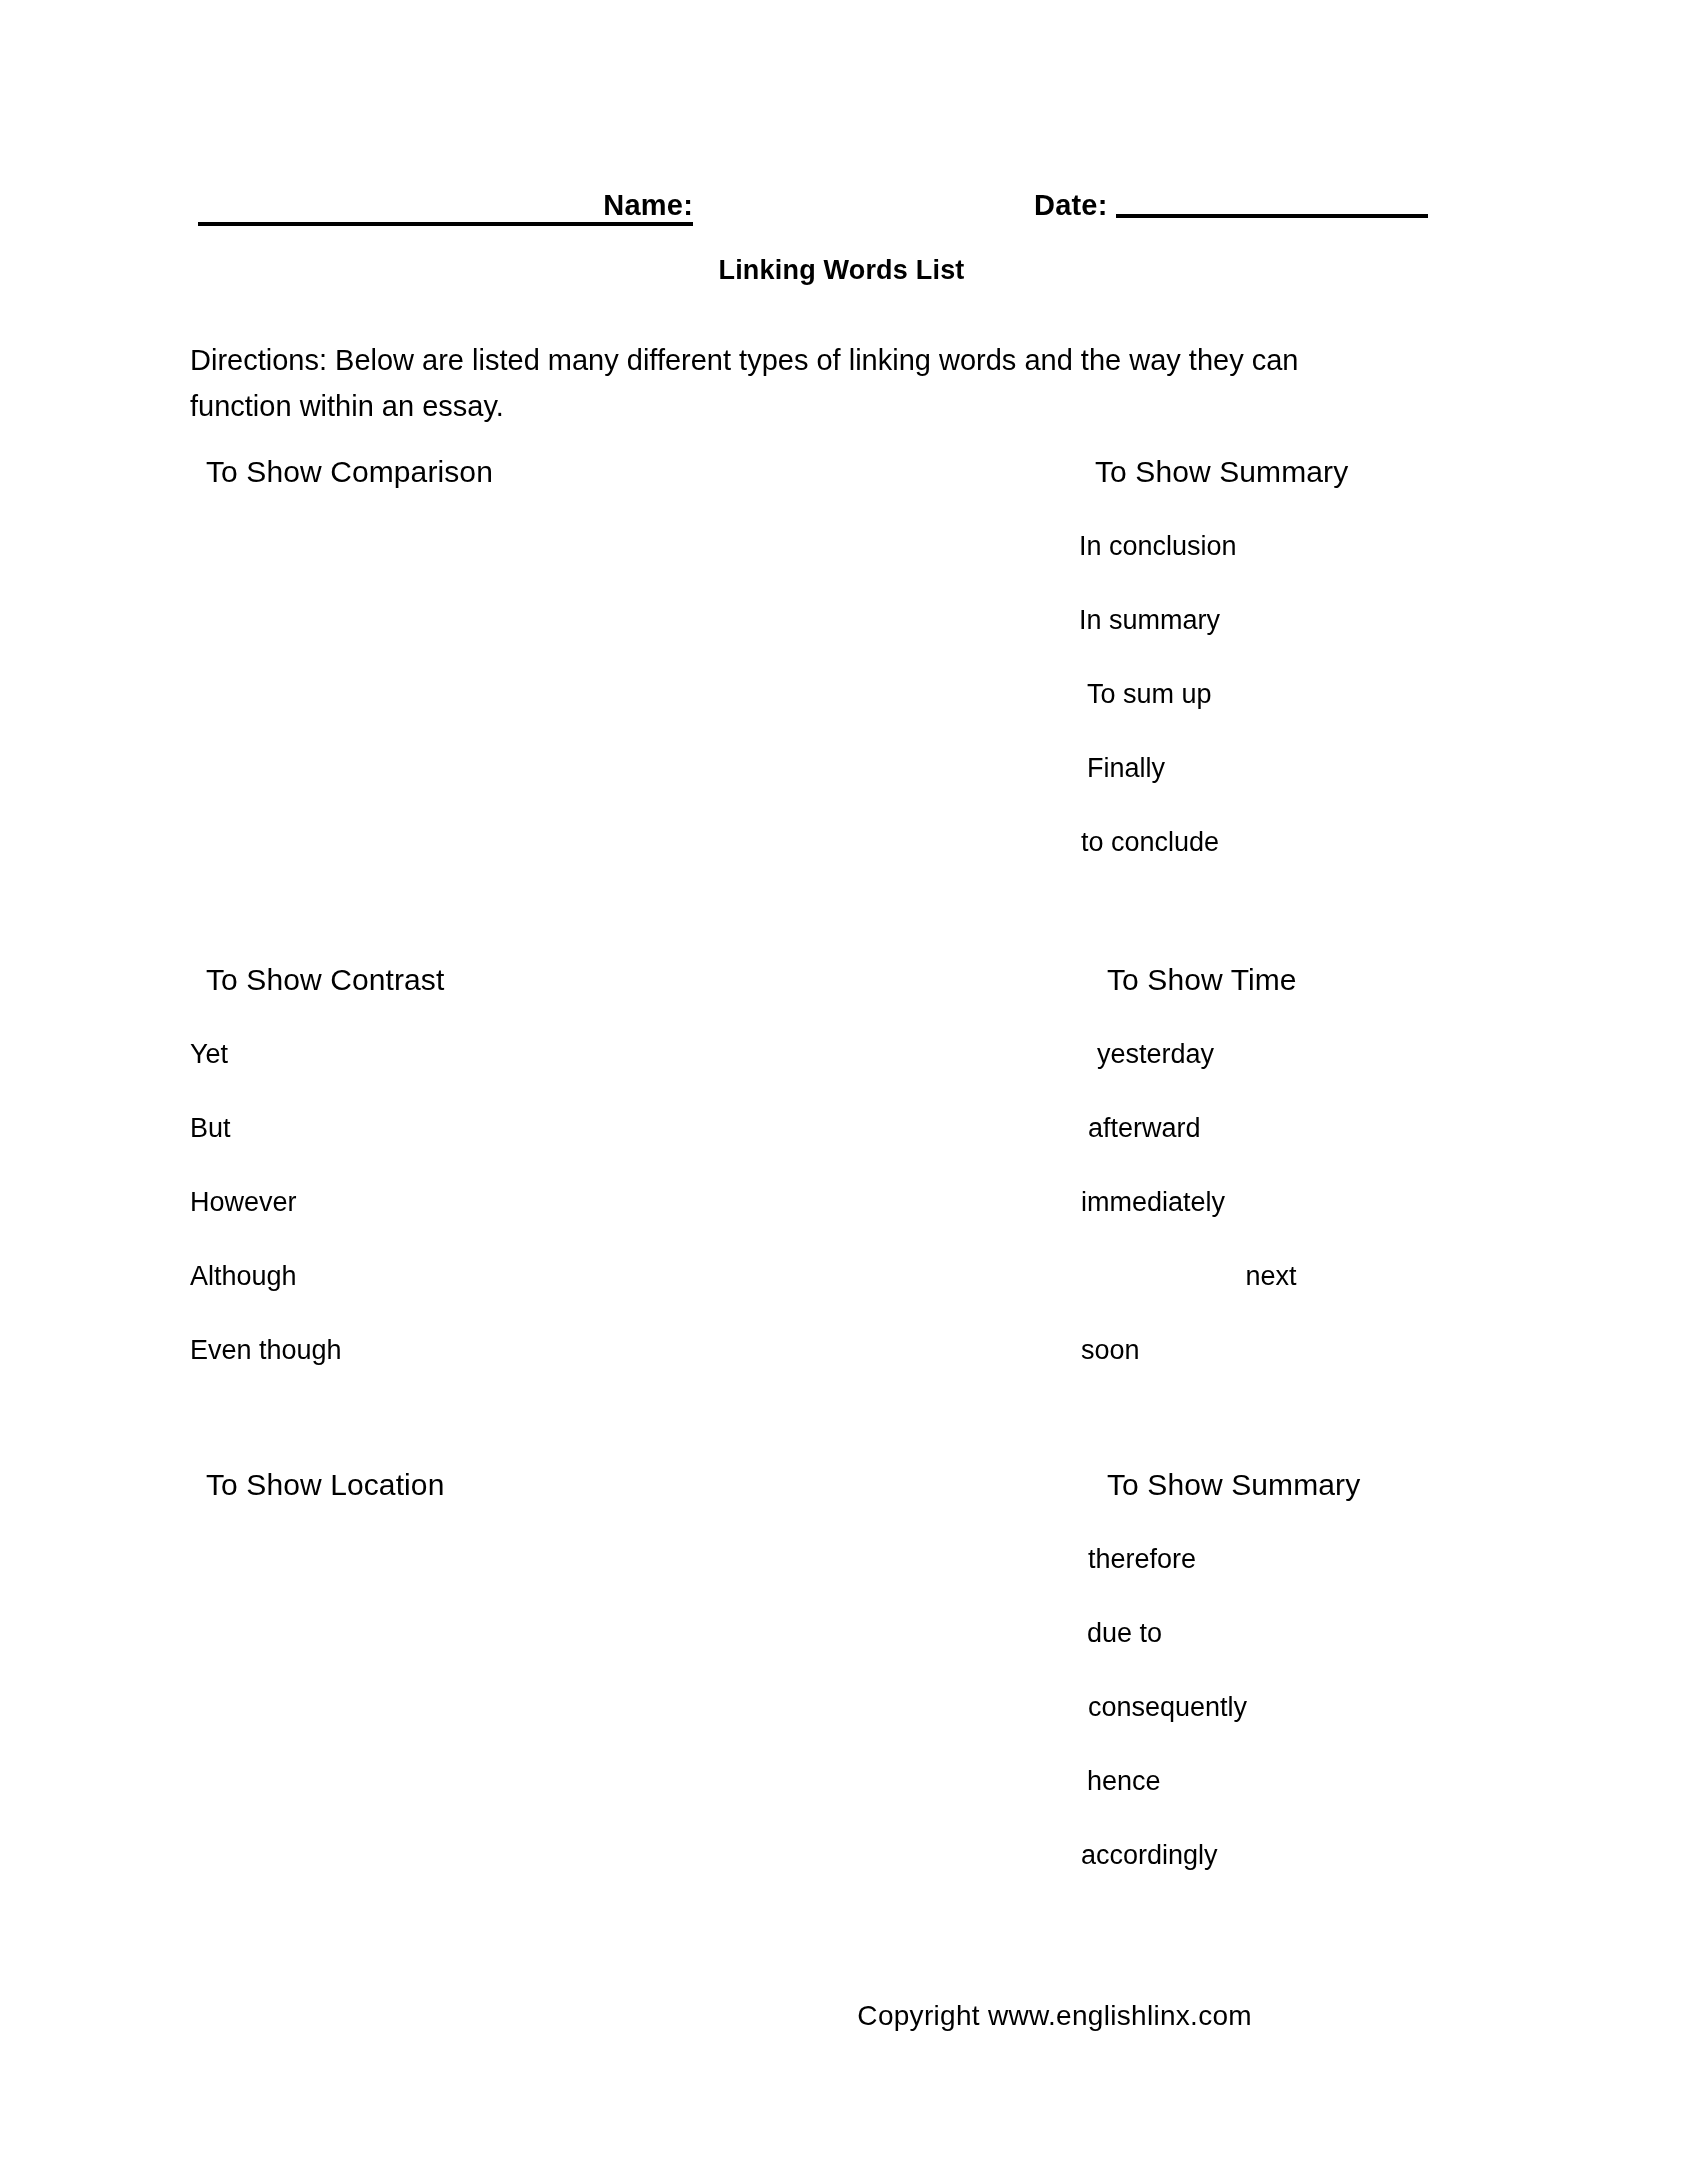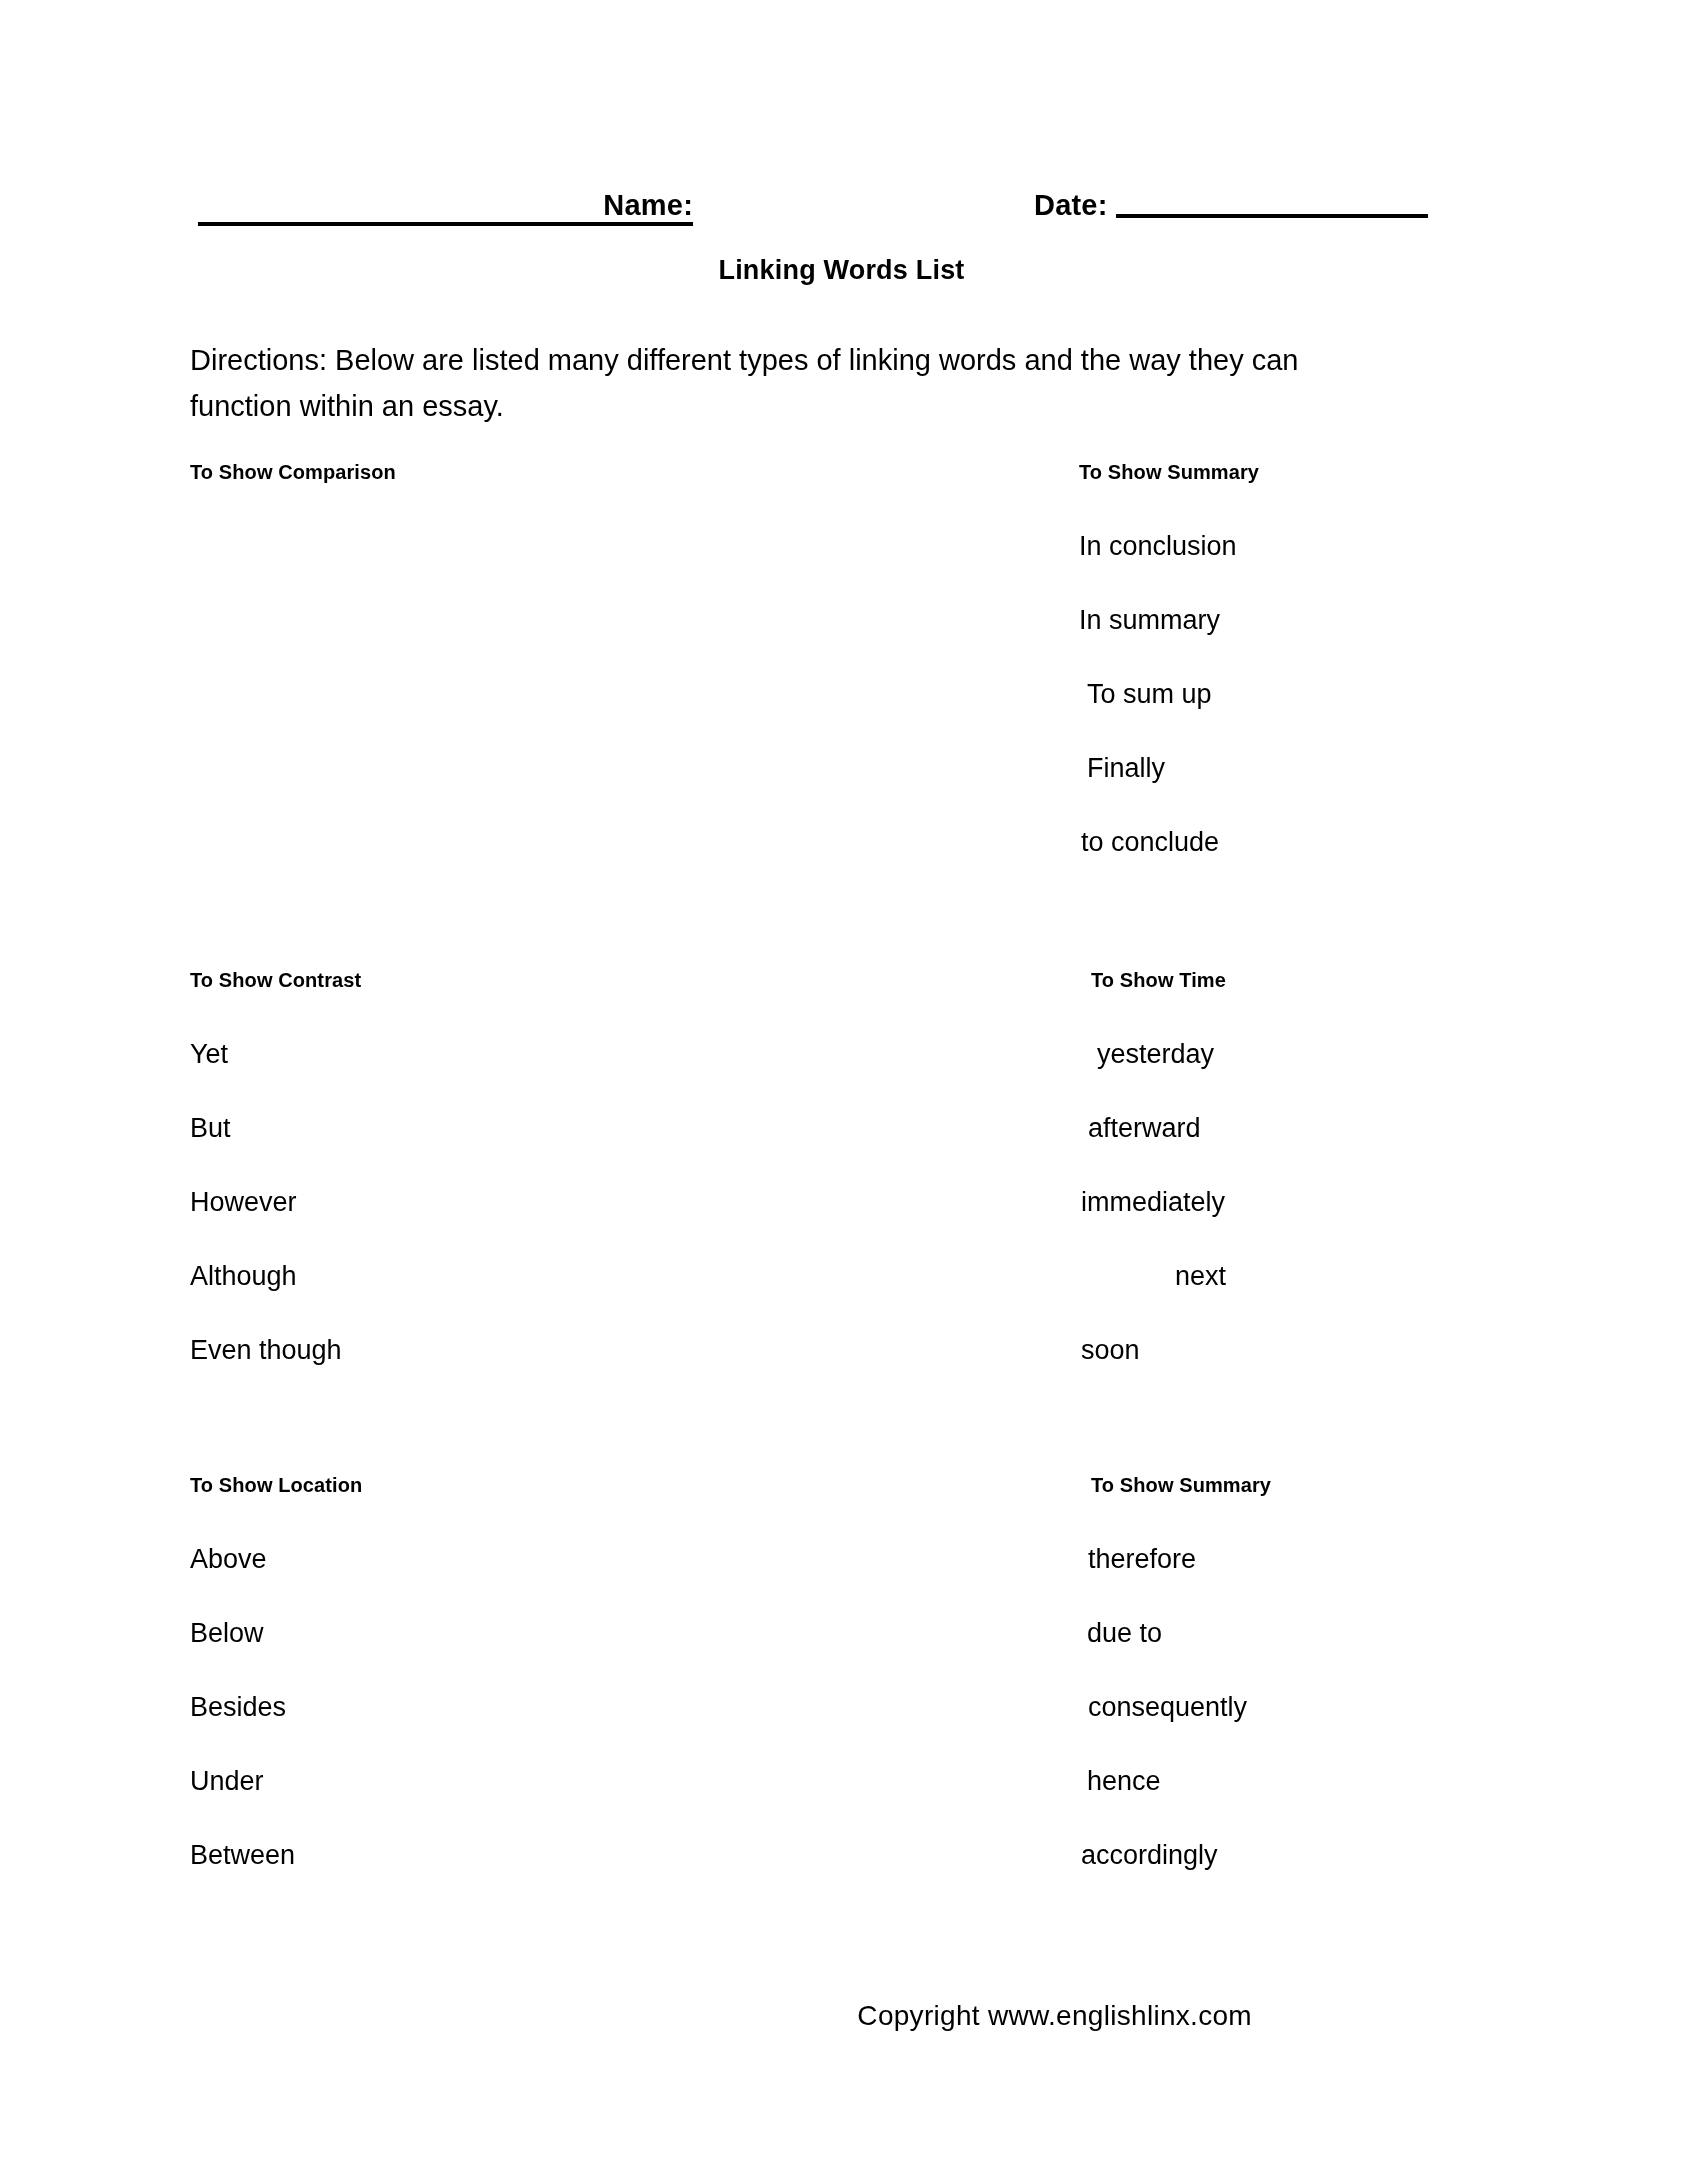--- a/index.html
+++ b/index.html
@@ -91,26 +91,27 @@
   .section-3 { top: 1470px; }
 
   .col {
     position: absolute;
     top: 0;
   }
   .col-left  { left: 0px; }
   .col-right { left: 889px; }
 
   .col-heading {
-    font-size: 20px;
-    font-weight: bold;
+    font-size: 30px;
+    font-weight: normal;
     line-height: 30px;
     white-space: nowrap;
     margin-bottom: 44px;
     letter-spacing: 0.1px;
+    margin-left: 16px;
   }
 
   .word-list {
     list-style: none;
     margin: 0;
     padding: 0;
   }
   .word-item {
     font-size: 27px;
     line-height: 30px;
@@ -208,27 +209,20 @@
         <li class="word-item indent-1">soon</li>
       </ul>
     </div>
 
   </div>
 
   <div class="section section-3">
 
     <div class="col col-left">
       <div class="col-heading">To Show Location</div>
-      <ul class="word-list">
-        <li class="word-item indent-0">Above</li>
-        <li class="word-item indent-0">Below</li>
-        <li class="word-item indent-0">Besides</li>
-        <li class="word-item indent-0">Under</li>
-        <li class="word-item indent-0">Between</li>
-      </ul>
     </div>
 
     <div class="col col-right">
       <div class="col-heading indent-12">To Show Summary</div>
       <ul class="word-list">
         <li class="word-item indent-9">therefore</li>
         <li class="word-item indent-8">due to</li>
         <li class="word-item indent-9">consequently</li>
         <li class="word-item indent-8">hence</li>
         <li class="word-item indent-1">accordingly</li>

